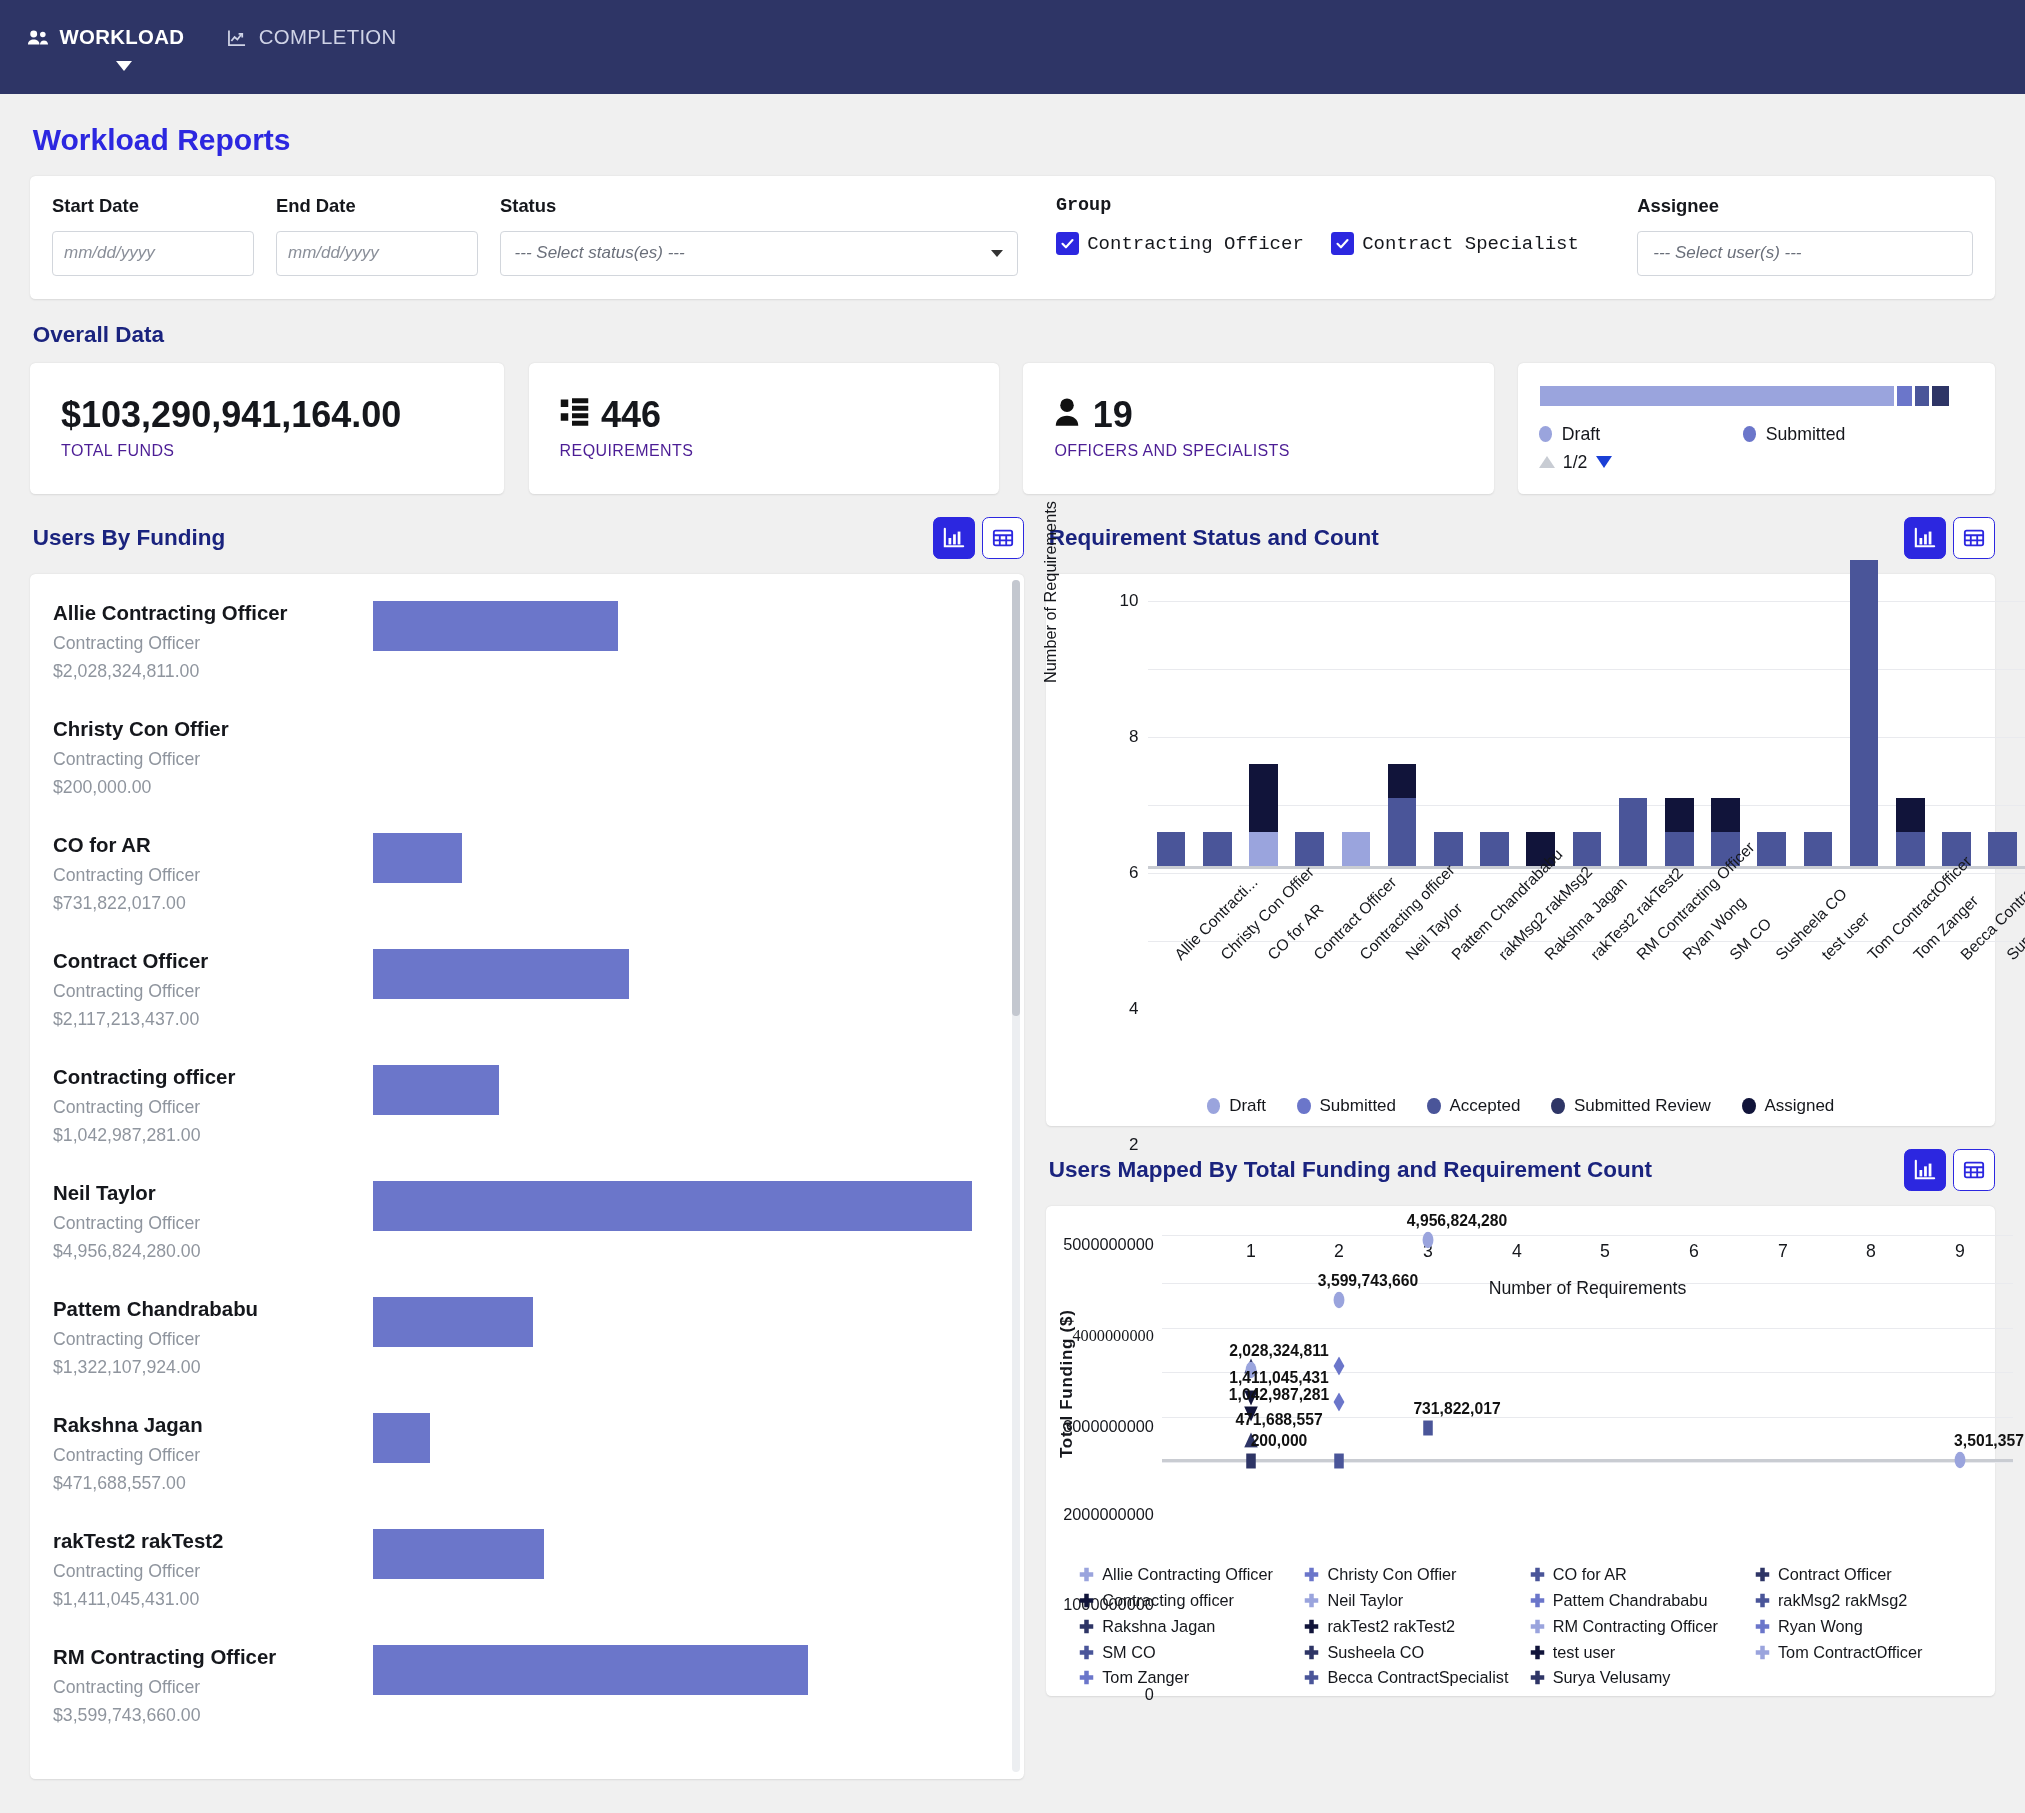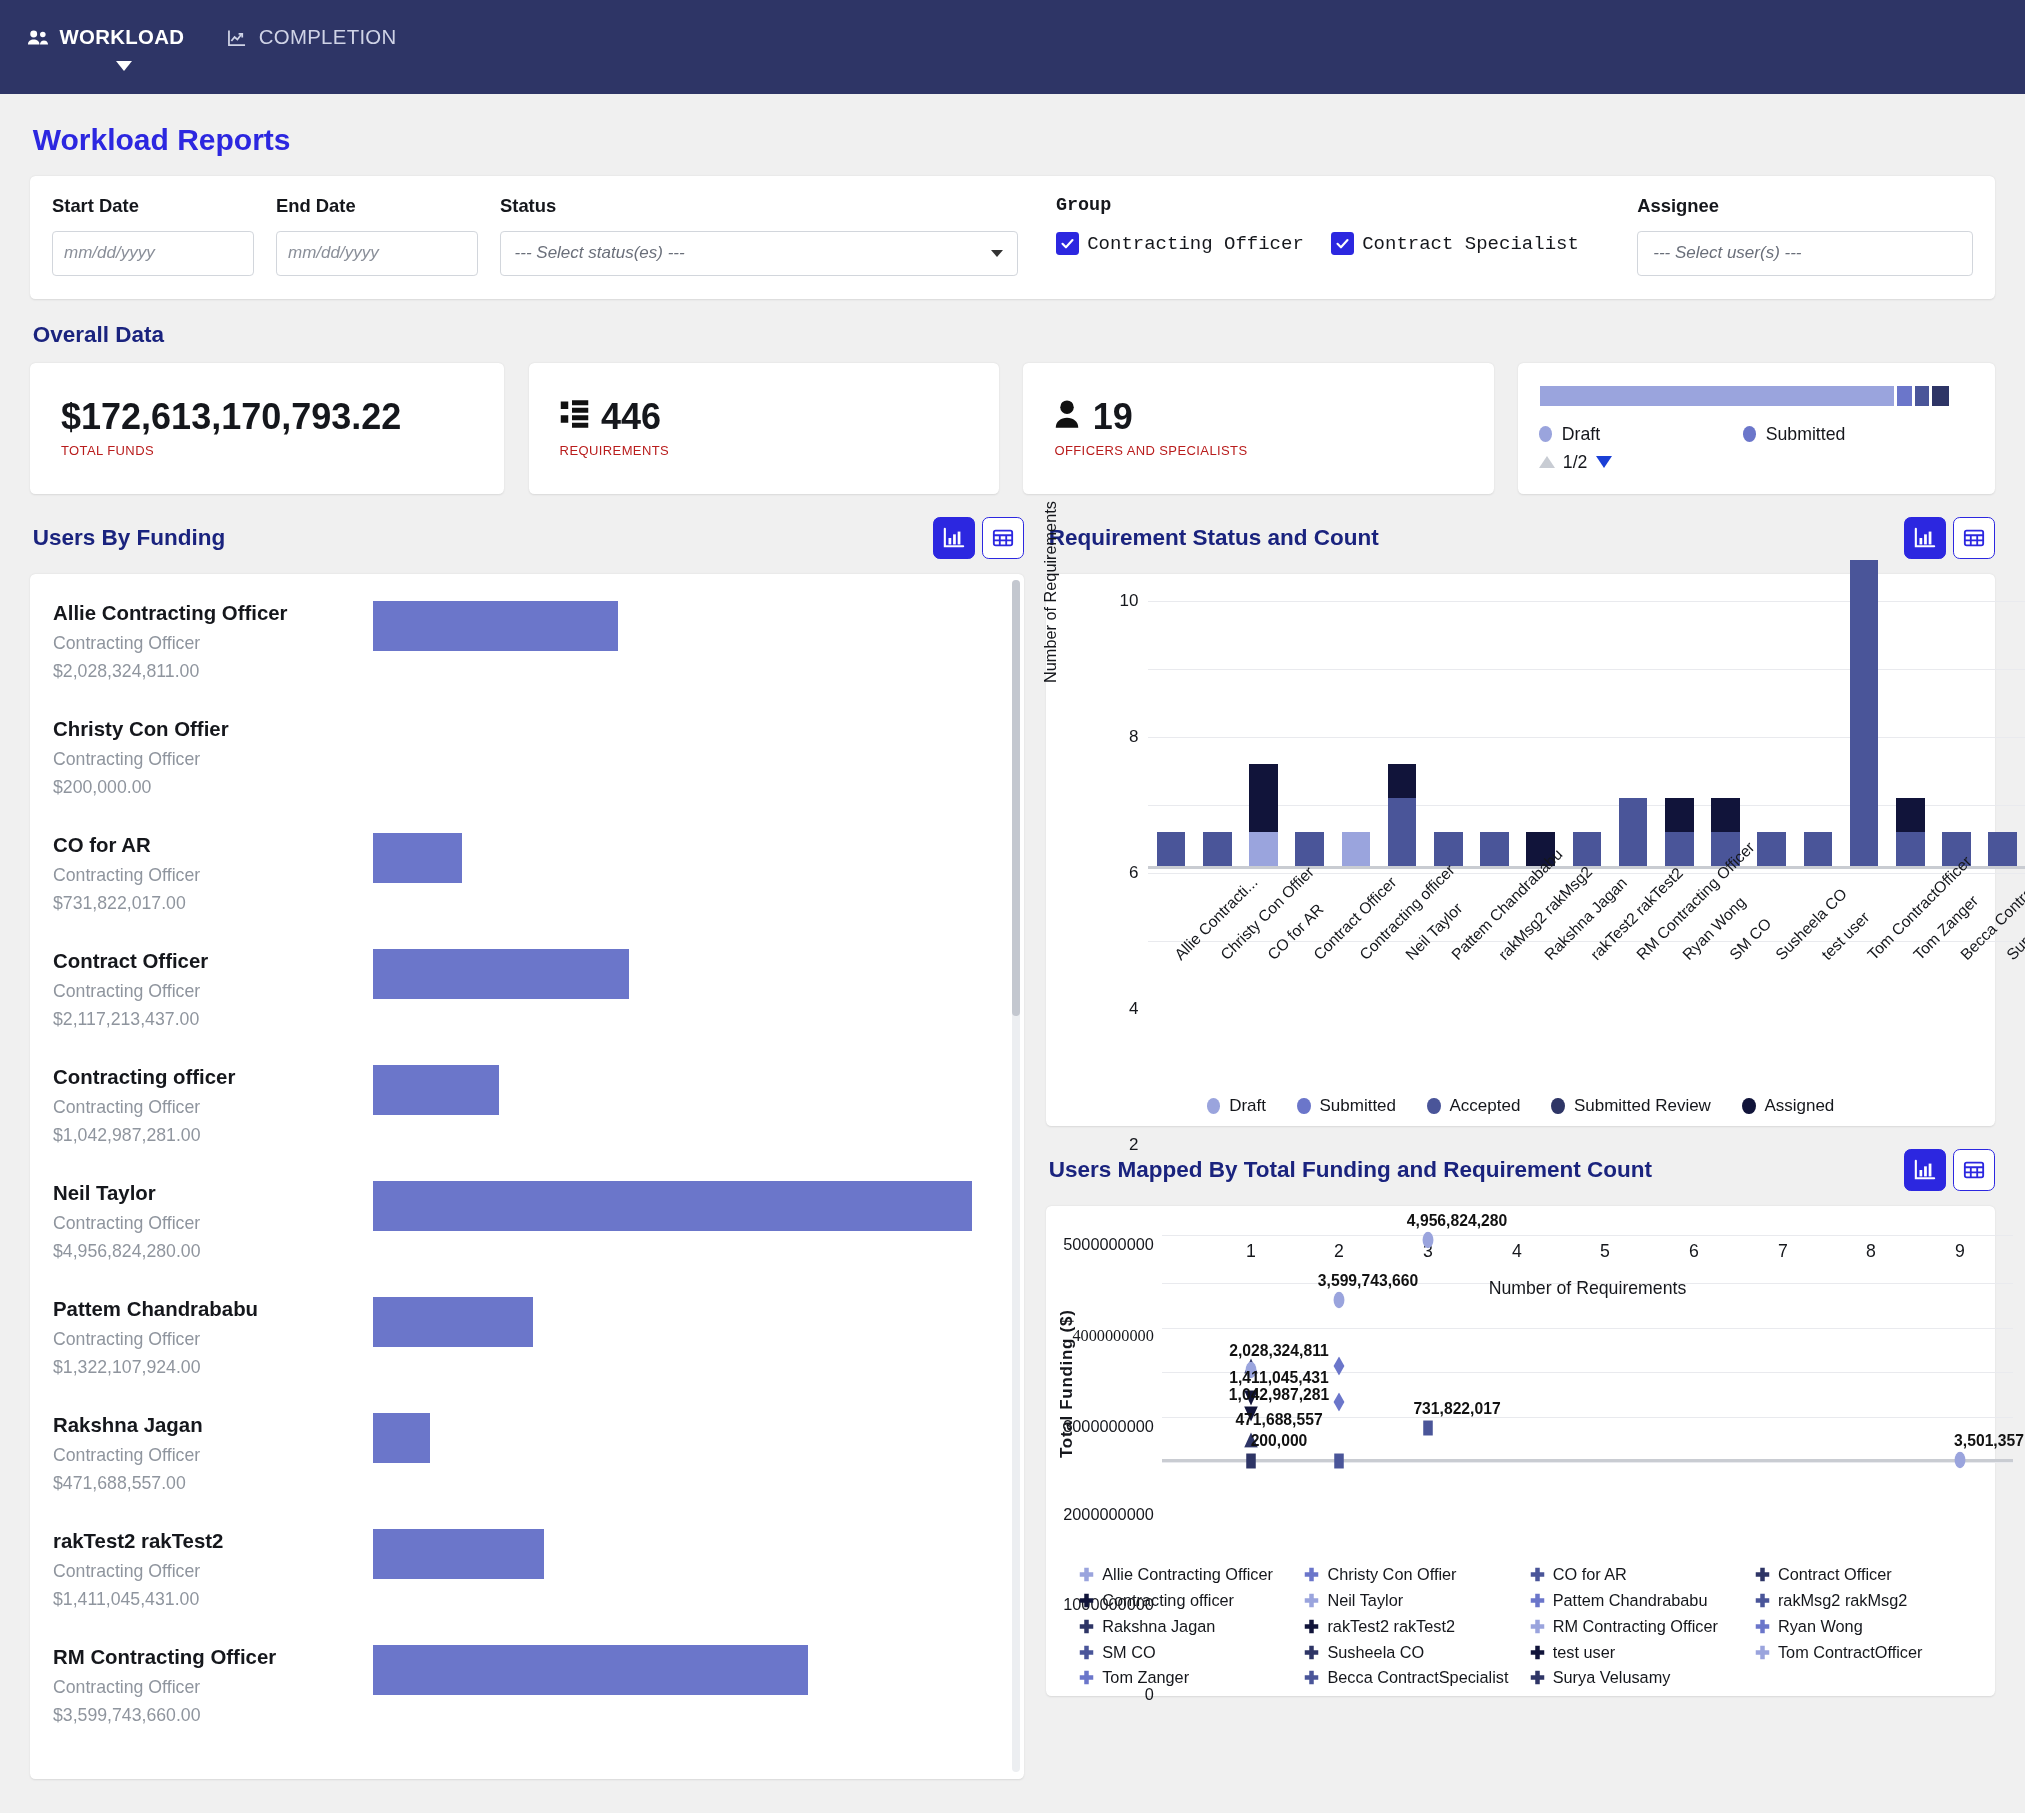--- a/index.html
+++ b/index.html
@@ -138,21 +138,21 @@
   .kpi-1 { width: 496px; }
   .kpi-2 { width: 492px; }
   .kpi-3 { width: 492px; }
   .kpi-4 { width: 492px; padding: 0 20.4px; justify-content:flex-start; padding-top:19px;}
   .kpi-value {
     font-size: 36px; font-weight: bold; color:#15171c;
     display:flex; align-items:center; gap: 12.3px;
     line-height: 1.05;
   }
   .kpi-label {
-    font-size: 13px; color:#b91c1c; letter-spacing:0.4px; margin-top: 8px;
+    font-size: 16px; color:#4c1d95; letter-spacing:0.4px; margin-top: 8px;
   }
 
   
   .mini-bar {
     display:flex; height: 20.4px; width: 422px; margin: 4.1px 0 0 1.4px; gap: 2.7px;
   }
   .mini-seg { height:100%; }
   .mini-legend {
     display:flex; gap: 0; margin-top: 17.7px; font-size:17.7px; color:#15171c;
     flex-wrap: wrap; width: 436px;
@@ -348,21 +348,21 @@
         <span>--- Select user(s) ---</span>
       </div>
     </div>
   </div>
 
   <div class="section-title">Overall Data</div>
 
   <div class="kpi-row">
 
     <div class="kpi-card kpi-1">
-      <div class="kpi-value">$172,613,170,793.22</div>
+      <div class="kpi-value">$103,290,941,164.00</div>
       <div class="kpi-label">TOTAL FUNDS</div>
     </div>
 
     <div class="kpi-card kpi-2">
       <div class="kpi-value">
         <span>
           <svg width="29" height="30" viewBox="0 0 22 24">
               <rect x="0" y="2" width="6" height="6" fill="#111"></rect>
               <rect x="0" y="13" width="6" height="6" fill="#111"></rect>
               <rect x="9" y="1" width="13" height="4" fill="#111"></rect>

